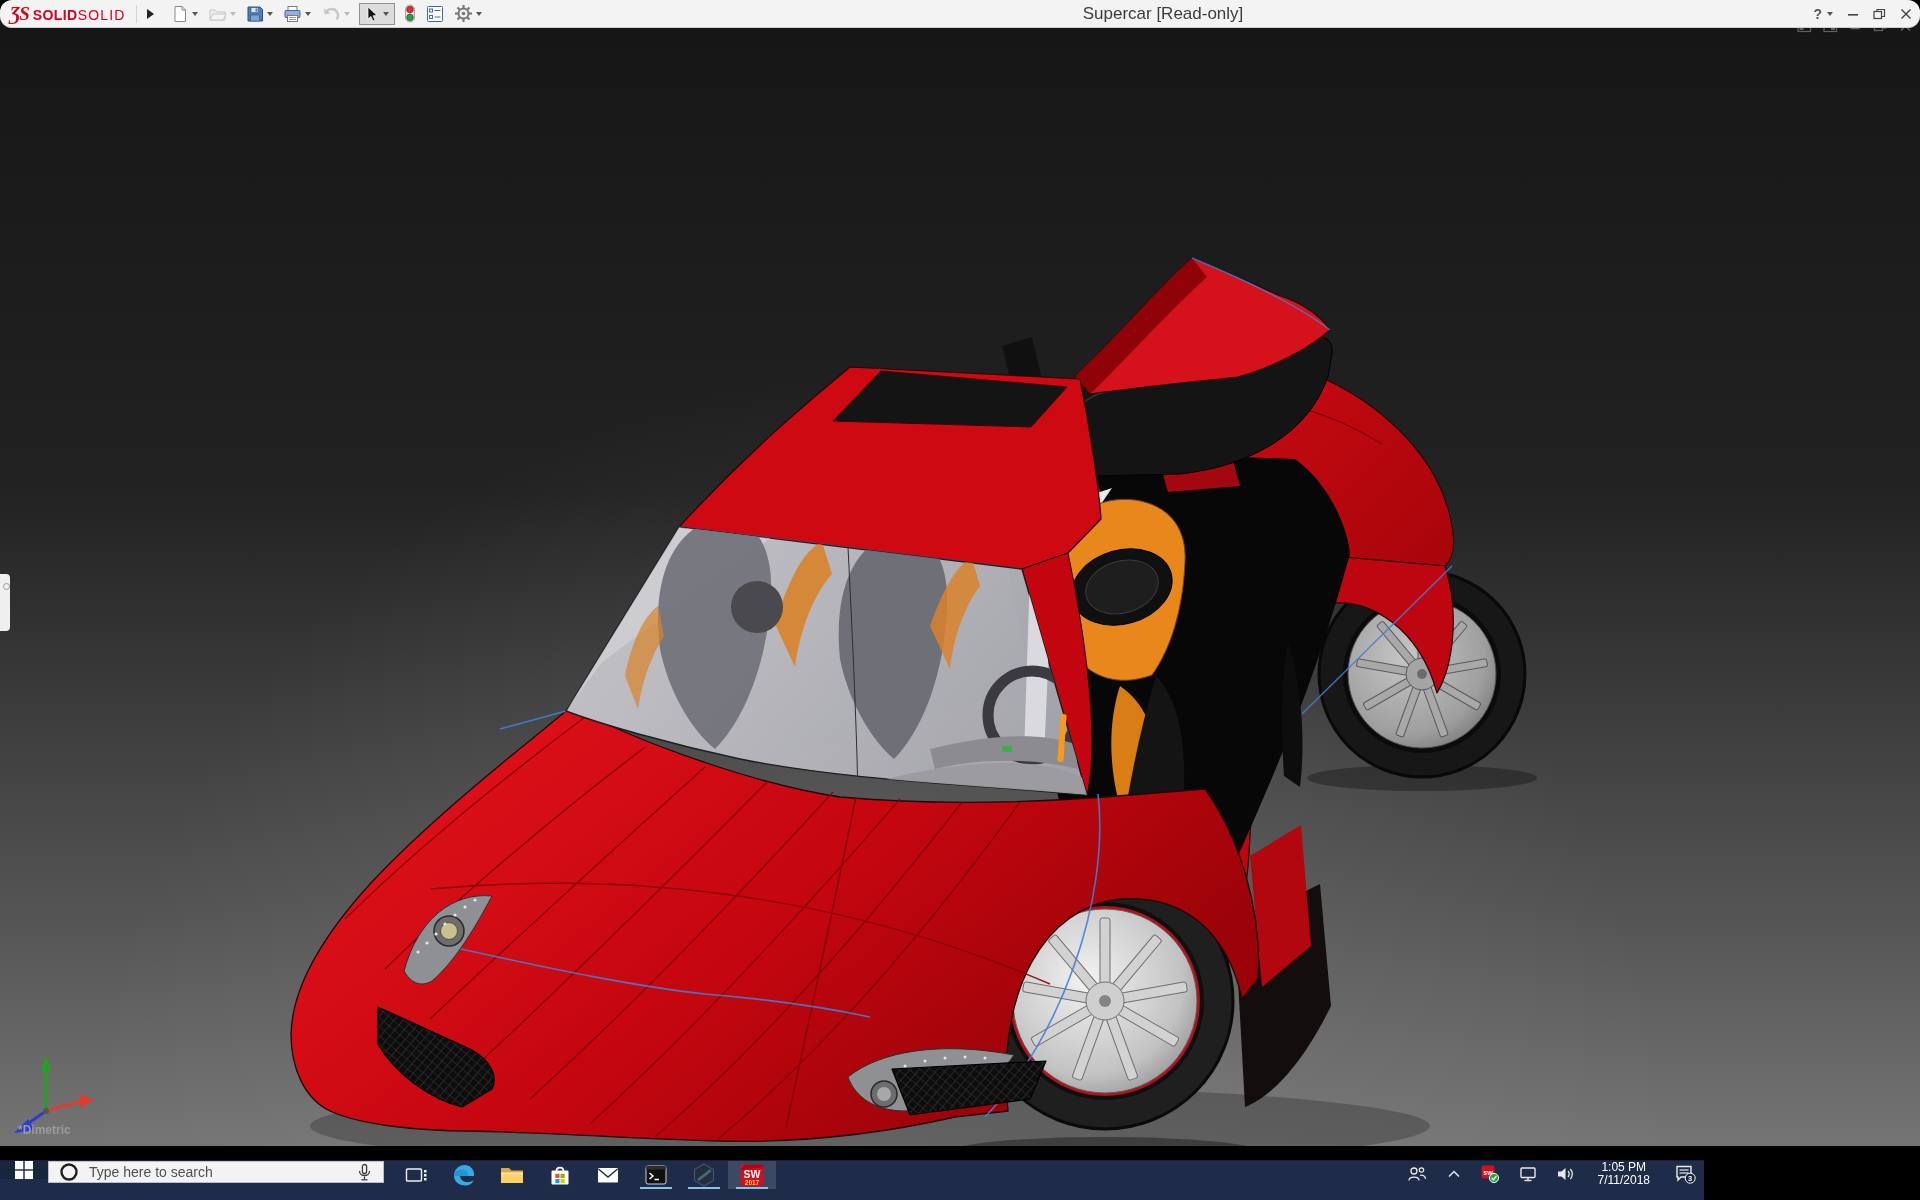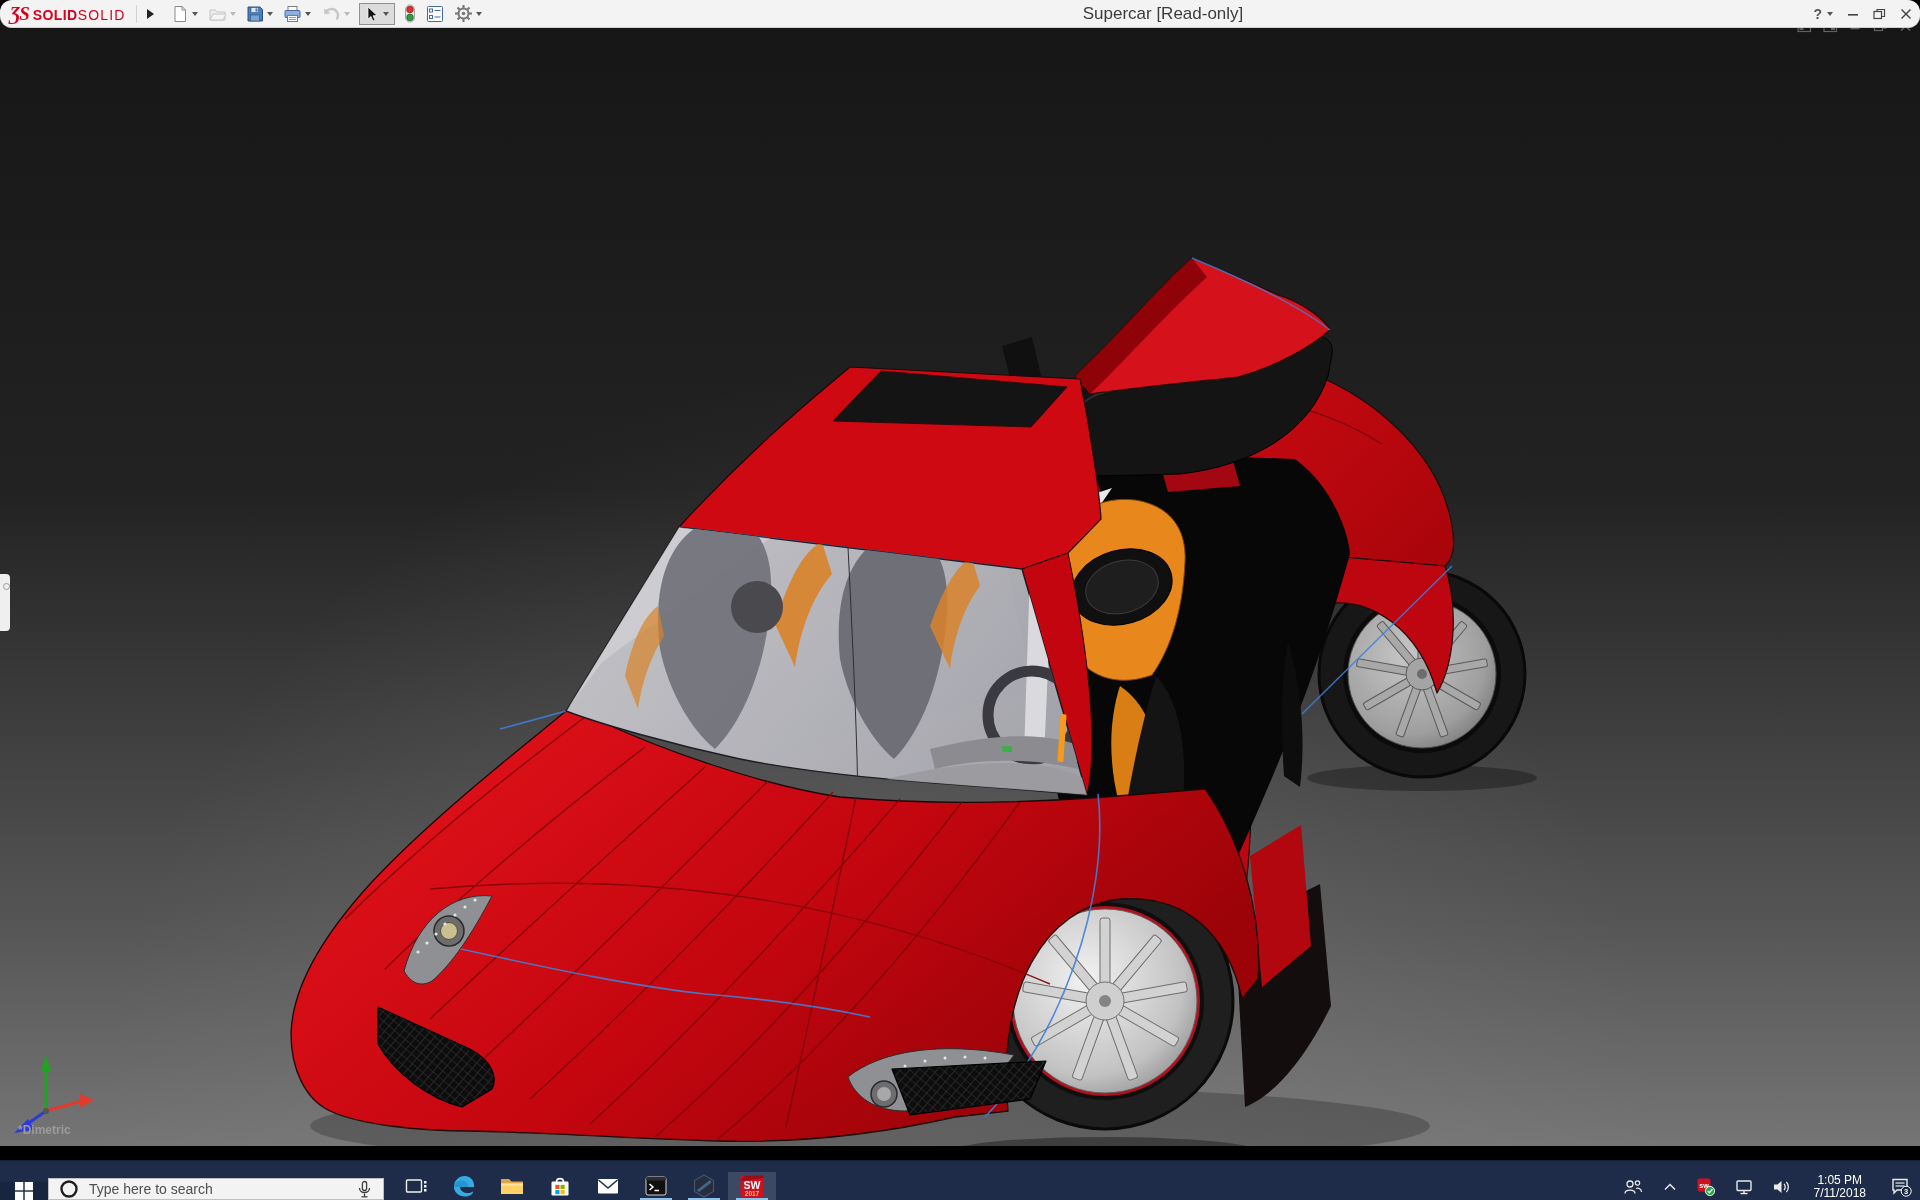--- a/index.html
+++ b/index.html
@@ -35,22 +35,22 @@
   .doc-controls{position:absolute;top:6px;right:8px;display:flex;gap:11px;align-items:center;z-index:5;}
   .panel-tab{position:absolute;left:0;top:561px;width:10px;height:57px;background:#efefef;
              border-radius:0 4px 4px 0;z-index:5;}
   .panel-tab .dot{position:absolute;left:2.5px;top:9px;width:5px;height:5px;border-radius:50%;
                   border:1px solid #9a9a9a;}
   .view-label{position:absolute;left:18px;top:1110px;font-size:12px;font-weight:bold;
               color:#9b9b9b;z-index:5;}
   .triad{position:absolute;left:6px;top:1040px;z-index:5;}
 
   
-  .taskbar{position:absolute;top:1160px;left:0;width:1920px;height:40px;
-           background:var(--taskbar_bg,#1e2c4a);display:flex;align-items:flex-end;z-index:40;
+  .taskbar{position:absolute;top:1160px;left:0;width:1704px;height:40px;
+           background:var(--taskbar_bg,#1e2c4a);display:flex;align-items:flex-start;z-index:40;
            border-top:1px solid #15213a;box-sizing:border-box;}
   .start-btn{width:48px;display:flex;align-items:center;justify-content:center;background:#18253f;}
   .searchbox{width:336px;background:#f3f3f3;border:1px solid #bfbfbf;box-sizing:border-box;
              display:flex;align-items:center;gap:8px;padding:0 10px;}
   .searchbox input{flex:1;border:none;outline:none;background:transparent;font-size:14px;
                    color:#444;font-family:"Liberation Sans",sans-serif;}
   .searchbox input::placeholder{color:#4f4f4f;opacity:1;}
   .tb-apps{display:flex;align-items:stretch;margin-left:8px;}
   .tb-app{width:48px;display:flex;align-items:center;justify-content:center;position:relative;}
   .tb-app.running::after{content:"";position:absolute;bottom:0;left:8px;right:8px;height:2.5px;

